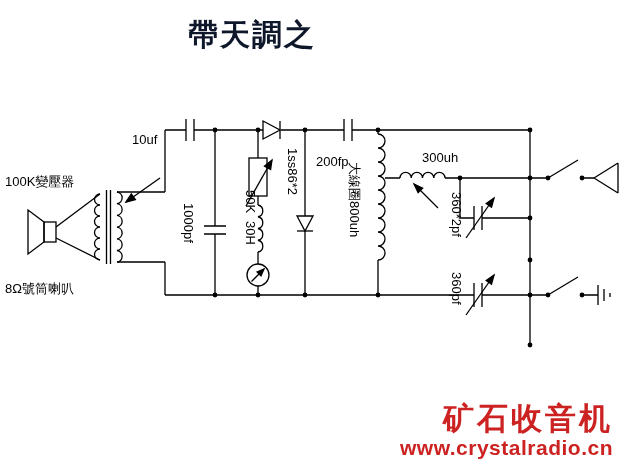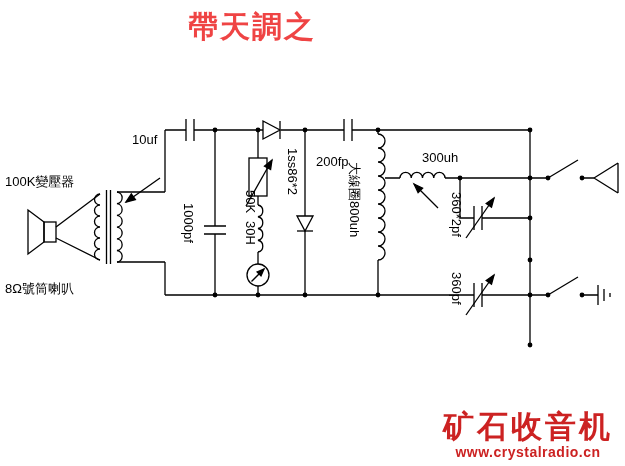--- a/index.html
+++ b/index.html
@@ -5,53 +5,53 @@
   html, body { margin: 0; padding: 0; }
   body {
     width: 625px; height: 466px;
     background: #ffffff;
     position: relative;
     overflow: hidden;
     font-family: "Liberation Sans", sans-serif;
   }
   .title {
     position: absolute;
-    top: 8px; left: 0; width: 504px;
+    top: 16px; left: 0; width: 504px;
     text-align: center;
     font-family: "Liberation Serif", serif;
     font-weight: bold;
-    color: #ef4444;
+    color: #0f172a;
     line-height: 1.25;
   }
   .title-line { font-size: 30px; letter-spacing: 2px; }
   svg.circuit {
     position: absolute;
     left: 0; top: 0;
     width: 625px; height: 466px;
   }
   svg text {
     font-family: "Liberation Sans", sans-serif;
     font-size: 13px;
     fill: #000;
   }
   .watermark {
     position: absolute;
     right: 12px; bottom: 6px;
-    text-align: center;
+    text-align: right;
     color: #cc2222;
   }
   .wm-name {
     font-family: "Liberation Serif", serif;
     font-size: 31px;
     font-weight: bold;
     letter-spacing: 3px;
     line-height: 1.1;
   }
   .wm-url {
-    font-size: 14px;
+    font-size: 21px;
     font-weight: bold;
     letter-spacing: 0.5px;
   }
 </style>
 </head>
 <body>
 
 <div class="title">
   <div class="title-line">帶天調之</div>
 </div>

